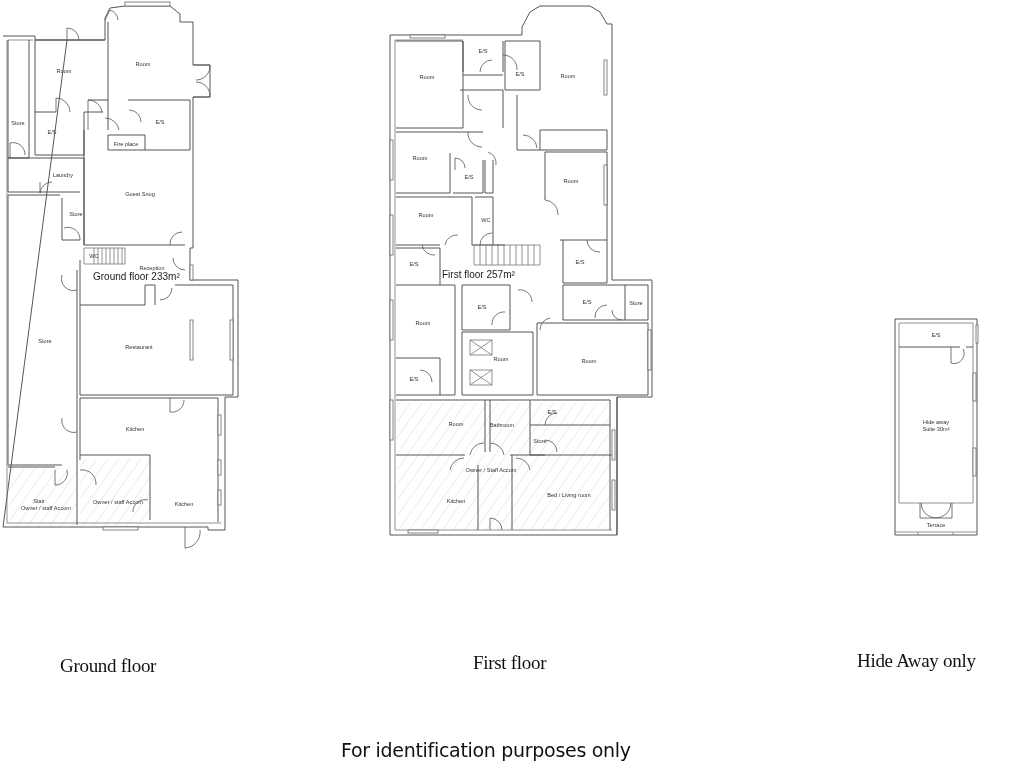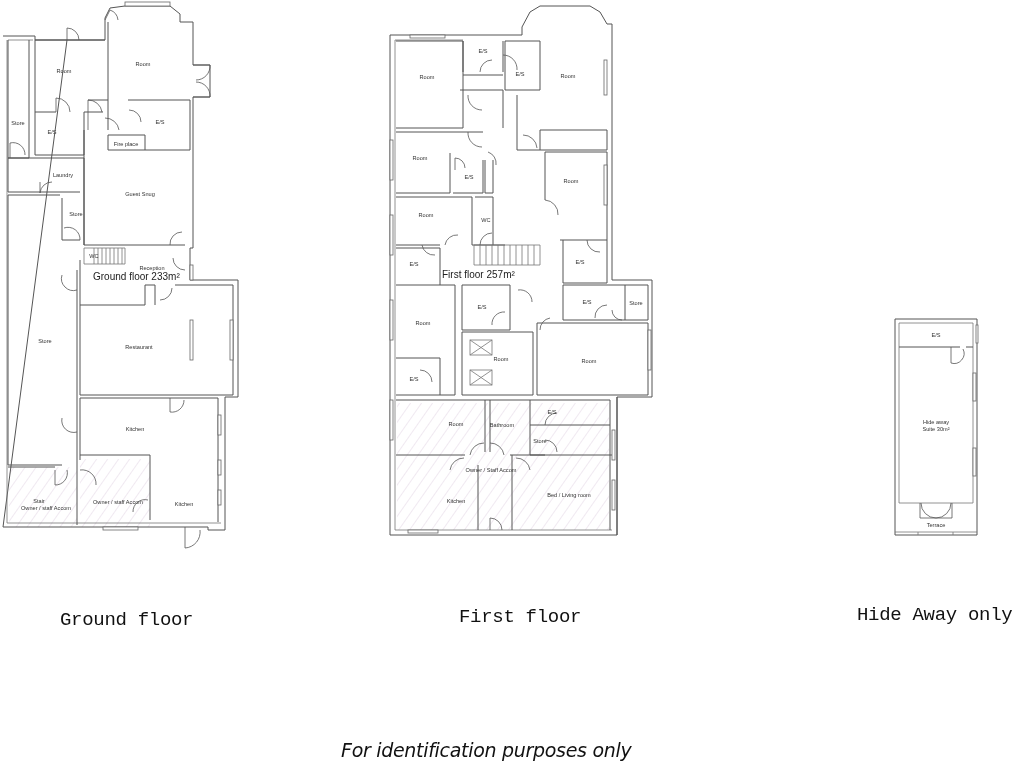--- a/index.html
+++ b/index.html
@@ -5,21 +5,21 @@
   html, body { margin:0; padding:0; background:#ffffff; }
   body { width:1024px; height:768px; position:relative; overflow:hidden; font-family:"Liberation Sans", sans-serif; }
   svg.plan { position:absolute; left:0; top:0; }
   .wall { fill:none; stroke:#555; stroke-width:1; }
   .wall2 { fill:none; stroke:#777; stroke-width:0.8; }
   .door { fill:none; stroke:#555; stroke-width:0.8; }
   .win { fill:#fff; stroke:#666; stroke-width:0.8; }
   .hatch { fill:url(#hatch); stroke:none; }
   .rlabel { font-family:"Liberation Sans", sans-serif; font-size:5.6px; fill:#333; text-anchor:middle; }
   .area { font-family:"Liberation Sans", sans-serif; font-size:10px; fill:#222; }
-  .caption { position:absolute; font-family:Liberation Mono, monospace; font-size:19px; color:#111; white-space:nowrap; letter-spacing:-0.3px; }
+  .caption { position:absolute; font-family:Liberation Serif, serif; font-size:19px; color:#111; white-space:nowrap; letter-spacing:-0.3px;margin-top:46px; }
   .footer { position:absolute; font-family:"DejaVu Sans", sans-serif; font-size:19px; color:#111; white-space:nowrap; letter-spacing:-0.3px; }
 </style>
 </head>
 <body>
 
 <svg class="plan" width="1024" height="600" viewBox="0 0 1024 600" xmlns="http://www.w3.org/2000/svg">
   <defs>
     <pattern id="hatch" patternUnits="userSpaceOnUse" width="9" height="9" patternTransform="rotate(35)">
       <line x1="0" y1="0" x2="0" y2="9" stroke="#d9c9dc" stroke-width="0.8"></line>
     </pattern>
@@ -218,15 +218,15 @@
 
   <g>
     <text class="rlabel" x="936" y="337">E/S</text>
     <text class="rlabel" x="936" y="424">Hide away</text>
     <text class="rlabel" x="936" y="431">Suite 30m²</text>
     <text class="rlabel" x="936" y="527">Terrace</text>
   </g>
 </svg>
 
 <div class="caption" style="left:60px; top:609px;">Ground floor</div>
-<div class="caption" style="left:459px; top:606px;">First floor</div>
+<div class="caption" style="left:473px; top:606px;">First floor</div>
 <div class="caption" style="left:857px; top:604px;">Hide Away only</div>
-<div class="footer" style="left:341px; top:739px;font-style:italic;">For identification purposes only</div>
+<div class="footer" style="left:341px; top:739px;">For identification purposes only</div>
 
 </body></html>

